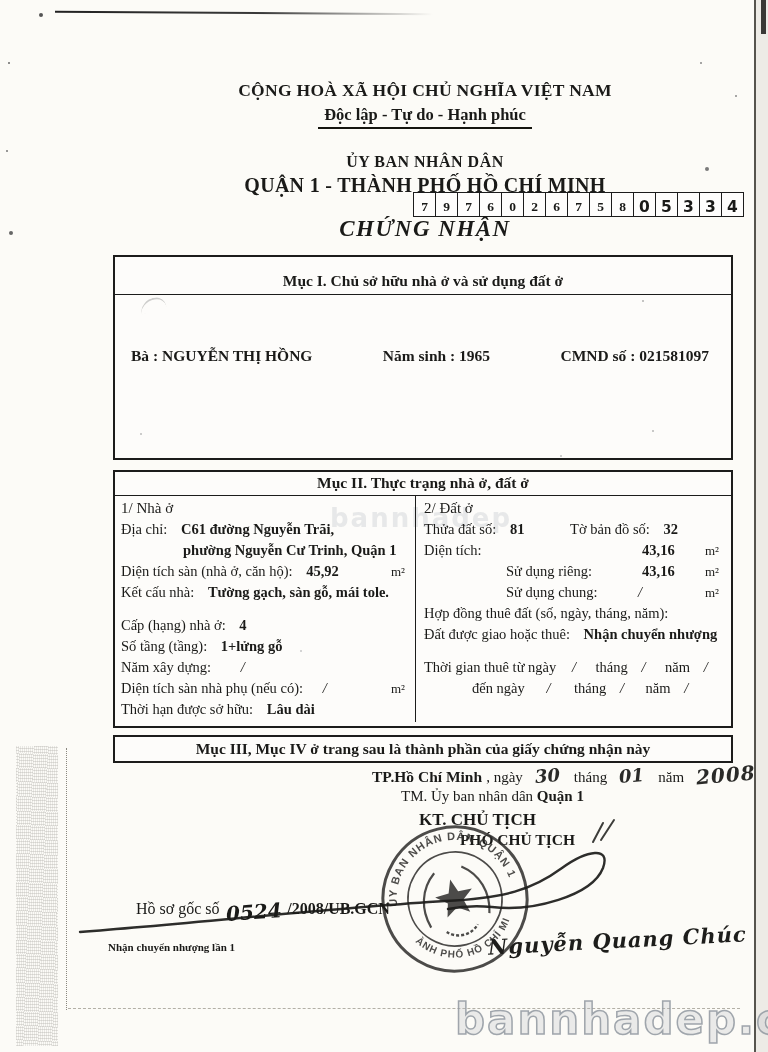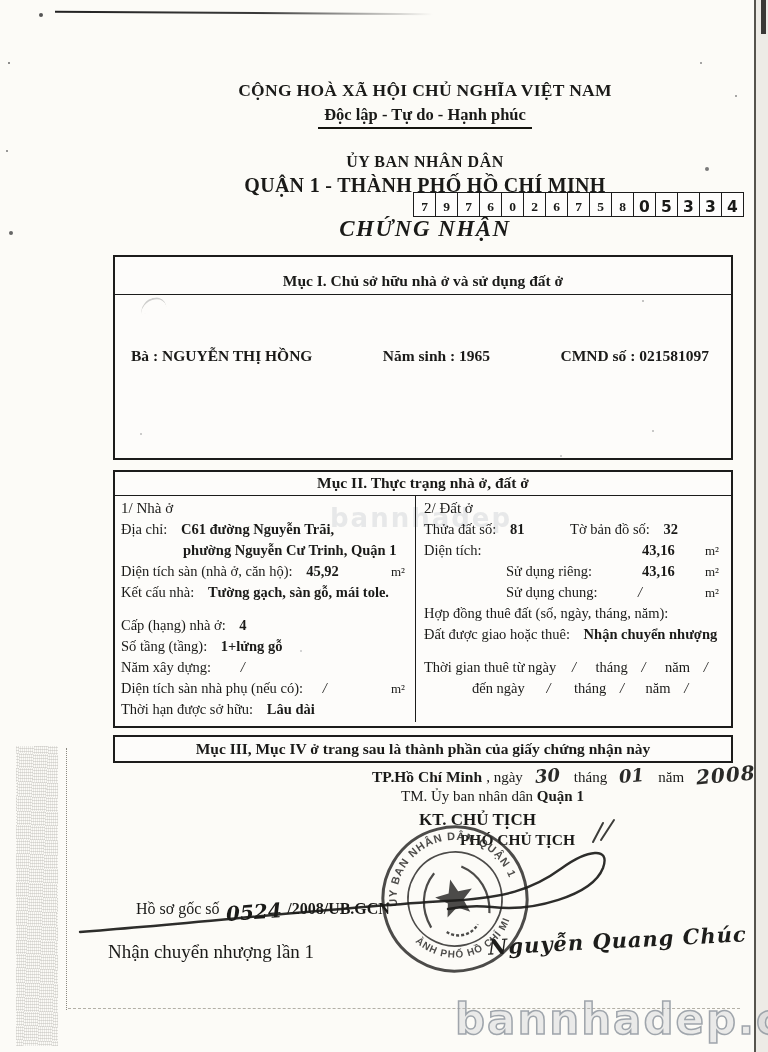--- a/index.html
+++ b/index.html
@@ -86,21 +86,21 @@
   .penmark-svg{position:absolute;left:590px;top:818px;opacity:.85;}
   .signer{position:absolute;left:488px;top:928px;font-family:"DejaVu Serif",serif;
           font-style:italic;font-weight:bold;font-size:21px;color:#1d1d1b;transform:rotate(-3deg);
           letter-spacing:1px;}
 
   
   .dossier{position:absolute;left:136px;top:900px;font-size:16px;display:flex;align-items:flex-start;}
   .dossier .num{font-family:"DejaVu Serif",serif;font-style:italic;font-weight:bold;font-size:20px;
                 margin:0 6px;transform:rotate(-4deg);display:inline-block;}
   .dossier .suffix{font-weight:bold;}
-  .transfer{position:absolute;left:108px;top:941px;font-weight:normal;font-size:19px;}
+  .transfer{position:absolute;left:108px;top:941px;font-weight:bold;font-size:11px;}
 </style>
 </head>
 <body>
 
 <div class="page">
 
   <div class="edge-band"></div>
   <div class="edge-corner"></div>
   <div class="top-line"></div>
   <div class="grain"></div>

